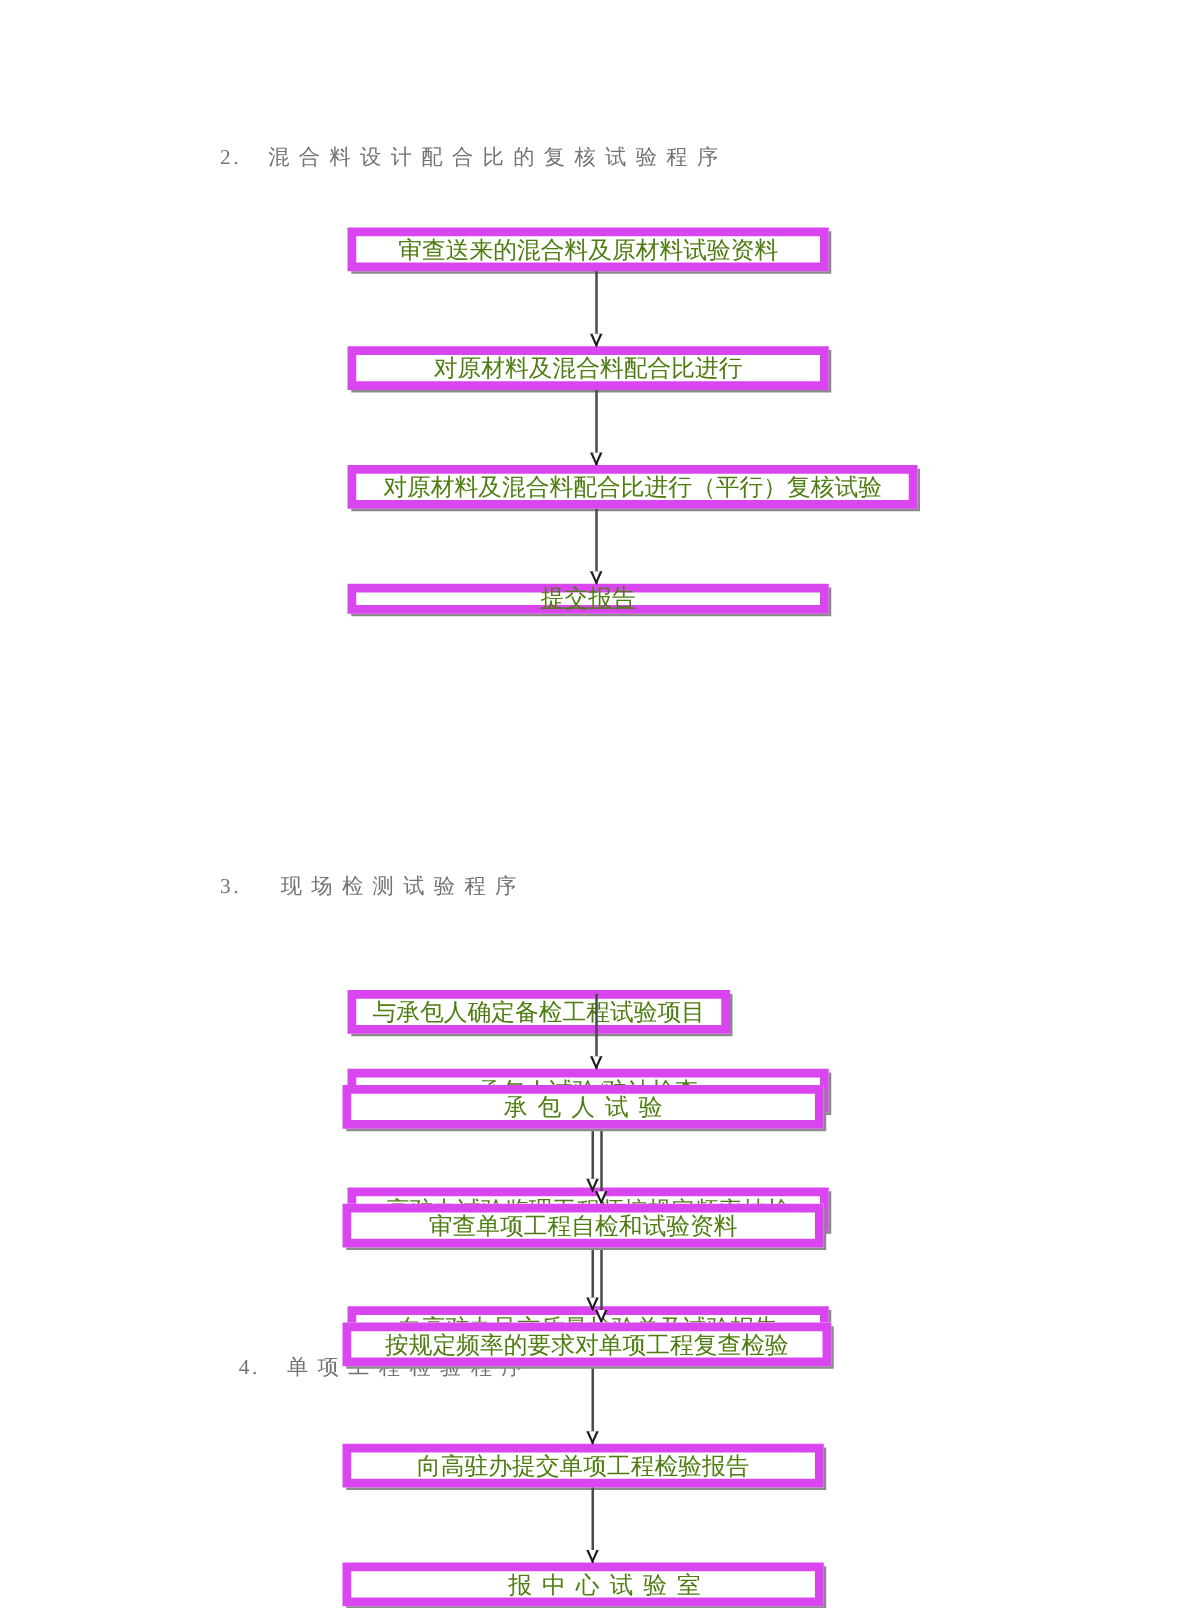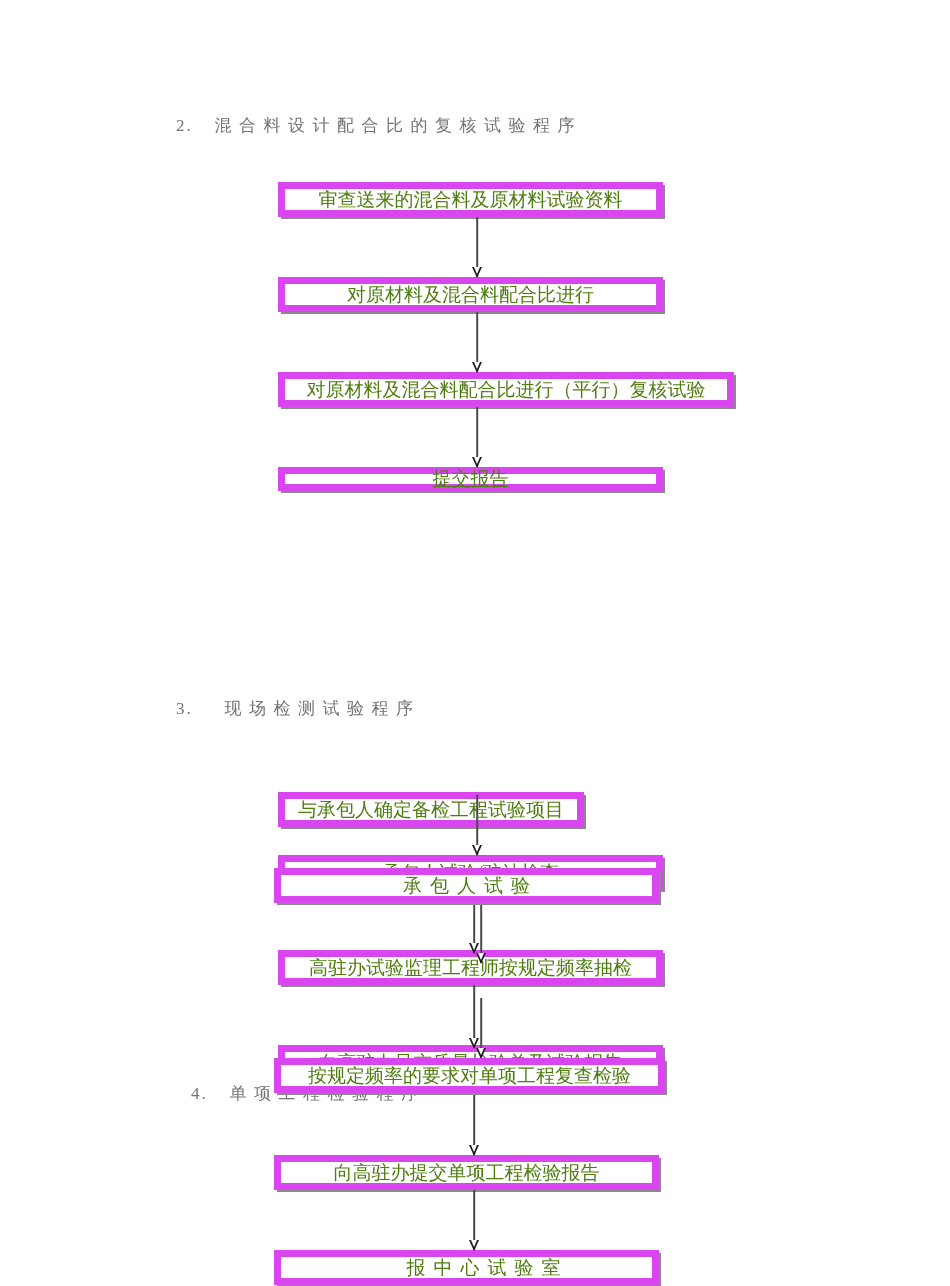--- a/index.html
+++ b/index.html
@@ -119,20 +119,21 @@
     <span class="stem"></span>
     <span class="head"></span>
   </div>
   <div class="conn" style="left:474px;top:903px;width:14px;height:60px;">
     <span class="stem"></span>
     <span class="head"></span>
   </div>
 
   <div class="fbox behind" style="left:278px;top:950px;width:385px;height:35px;">高驻办试验监理工程师按规定频率抽检</div>
 
+  <div class="fbox front" style="left:274px;top:963px;width:385px;height:35px;">审查单项工程自检和试验资料</div>
 
   <div class="conn" style="left:467px;top:985px;width:14px;height:63px;">
     <span class="stem"></span>
     <span class="head"></span>
   </div>
   <div class="conn" style="left:474px;top:998px;width:14px;height:60px;">
     <span class="stem"></span>
     <span class="head"></span>
   </div>
 

